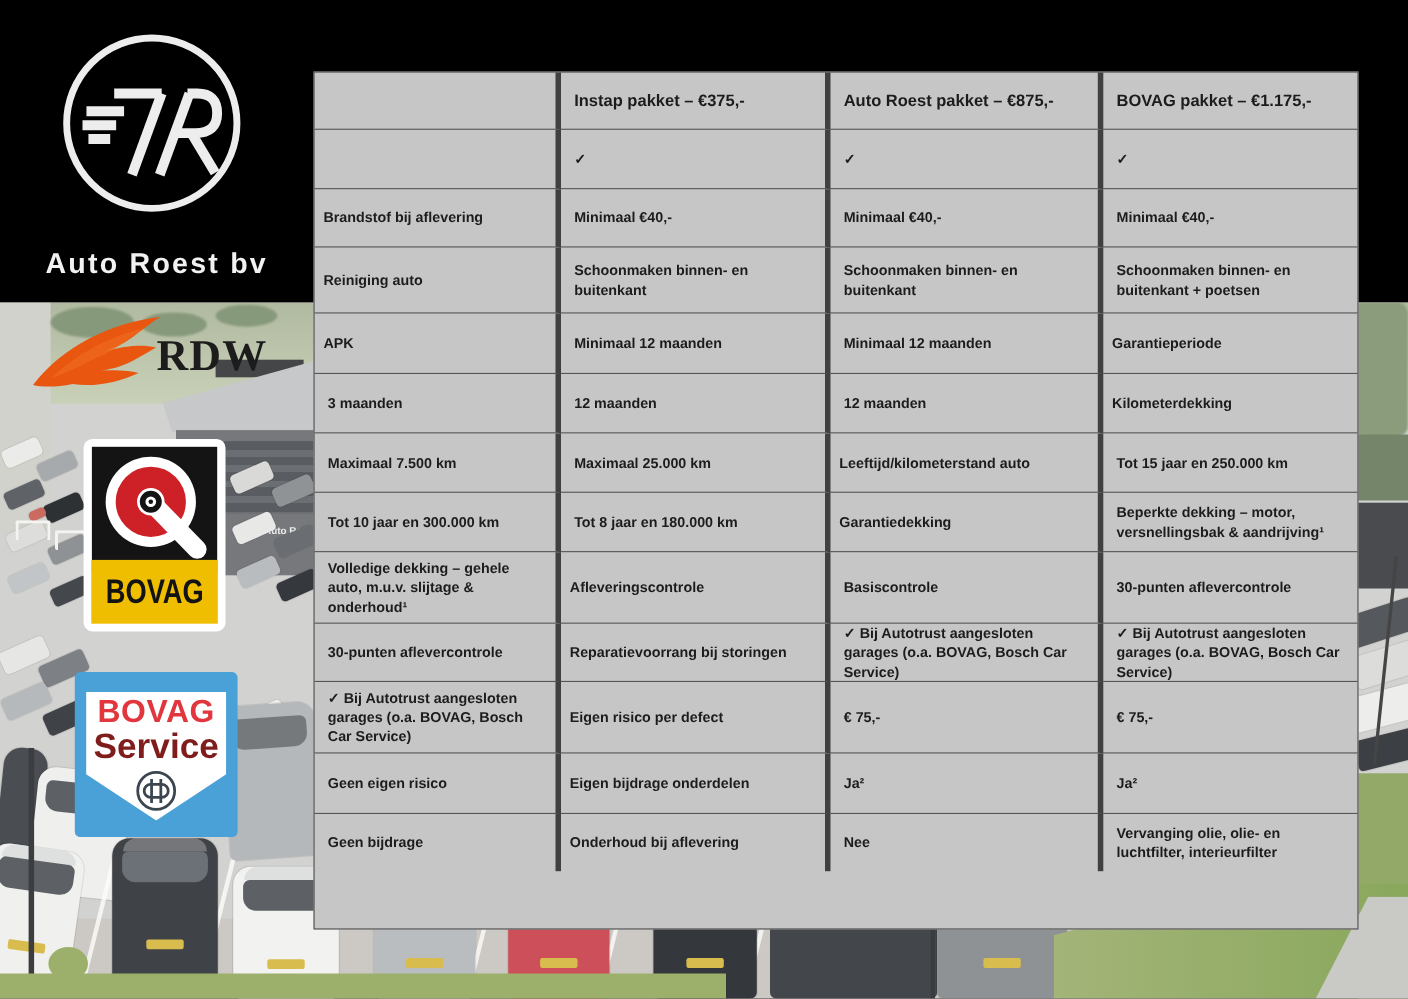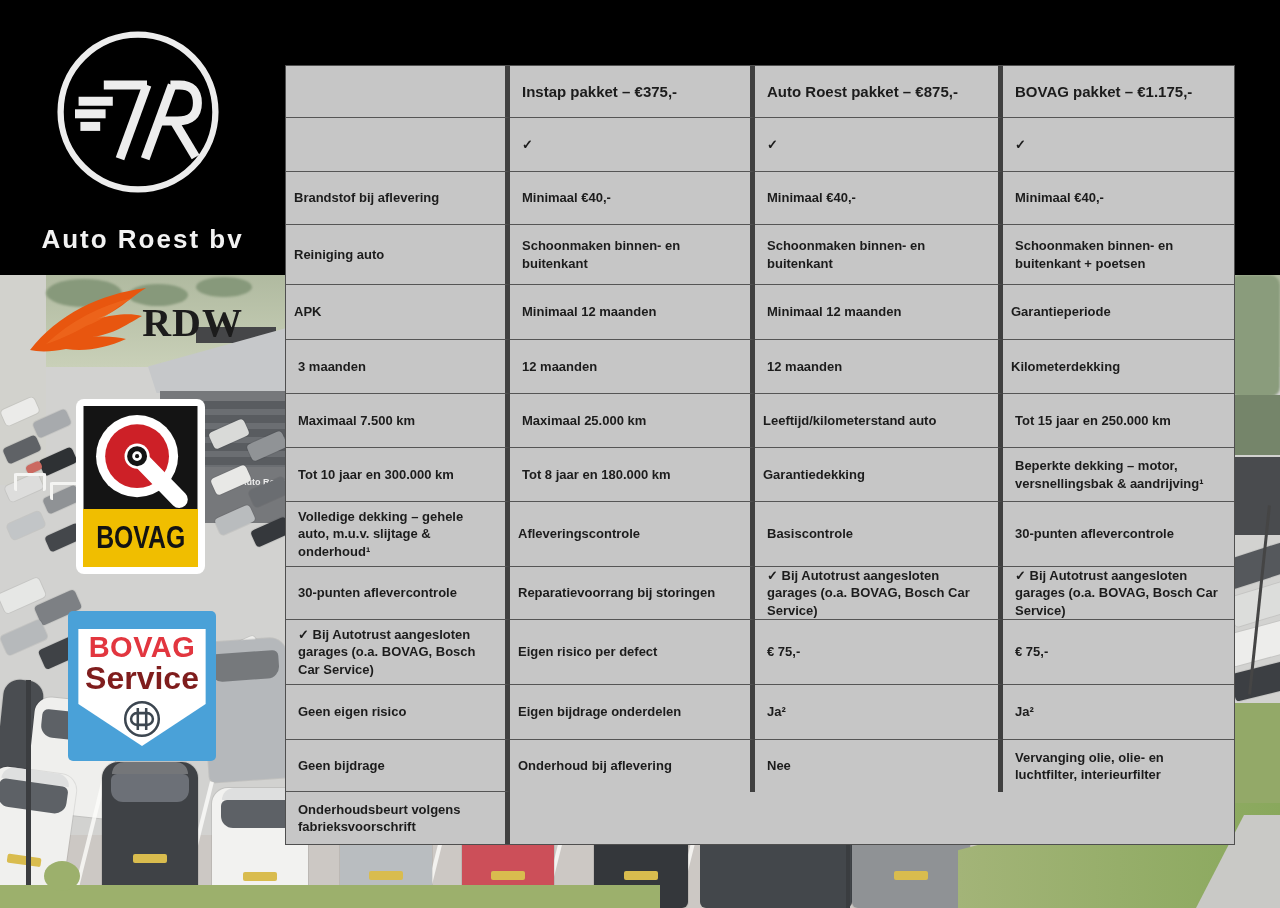--- a/index.html
+++ b/index.html
@@ -296,16 +296,15 @@
     <div class="tc">Geen eigen risico</div>
 
     <div class="tc lab">Eigen bijdrage onderdelen</div>
     <div class="tc">Ja²</div>
     <div class="tc">Ja²</div>
     <div class="tc">Geen bijdrage</div>
 
     <div class="tc lab">Onderhoud bij aflevering</div>
     <div class="tc">Nee</div>
     <div class="tc">Vervanging olie, olie- en luchtfilter, interieurfilter</div>
-    <div class="tc">Onderhoudsbeurt volgens fabrieksvoorschrift</div>
   </div>
 
 </div>
 
 </body></html>

